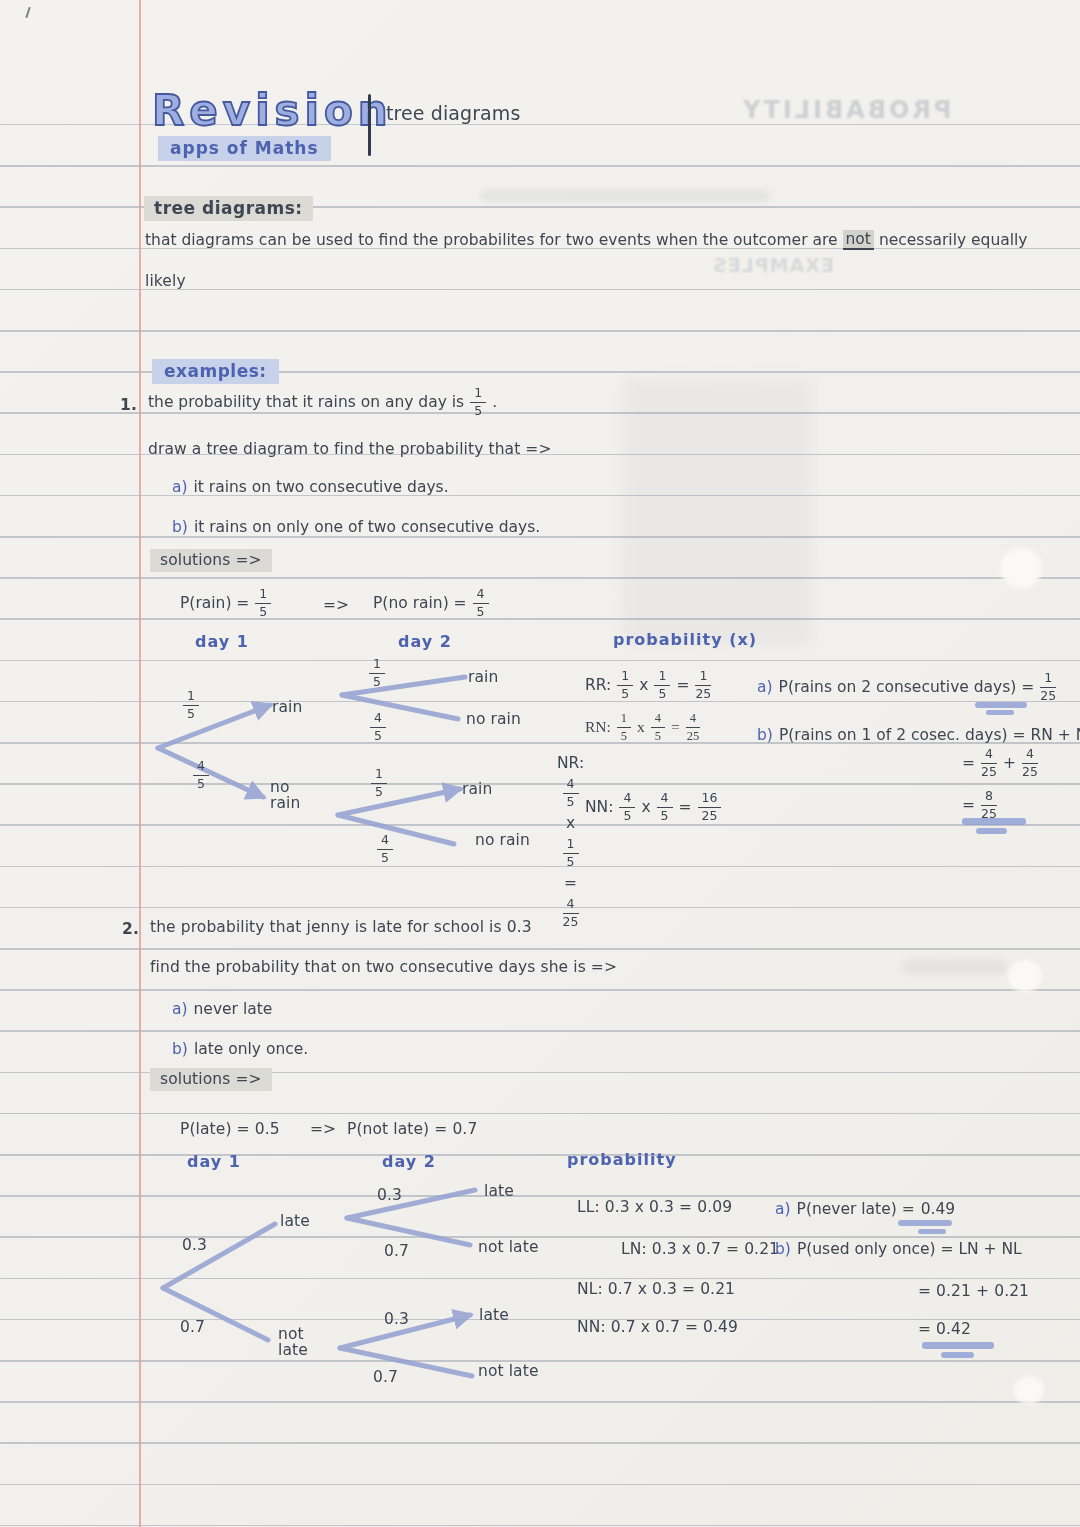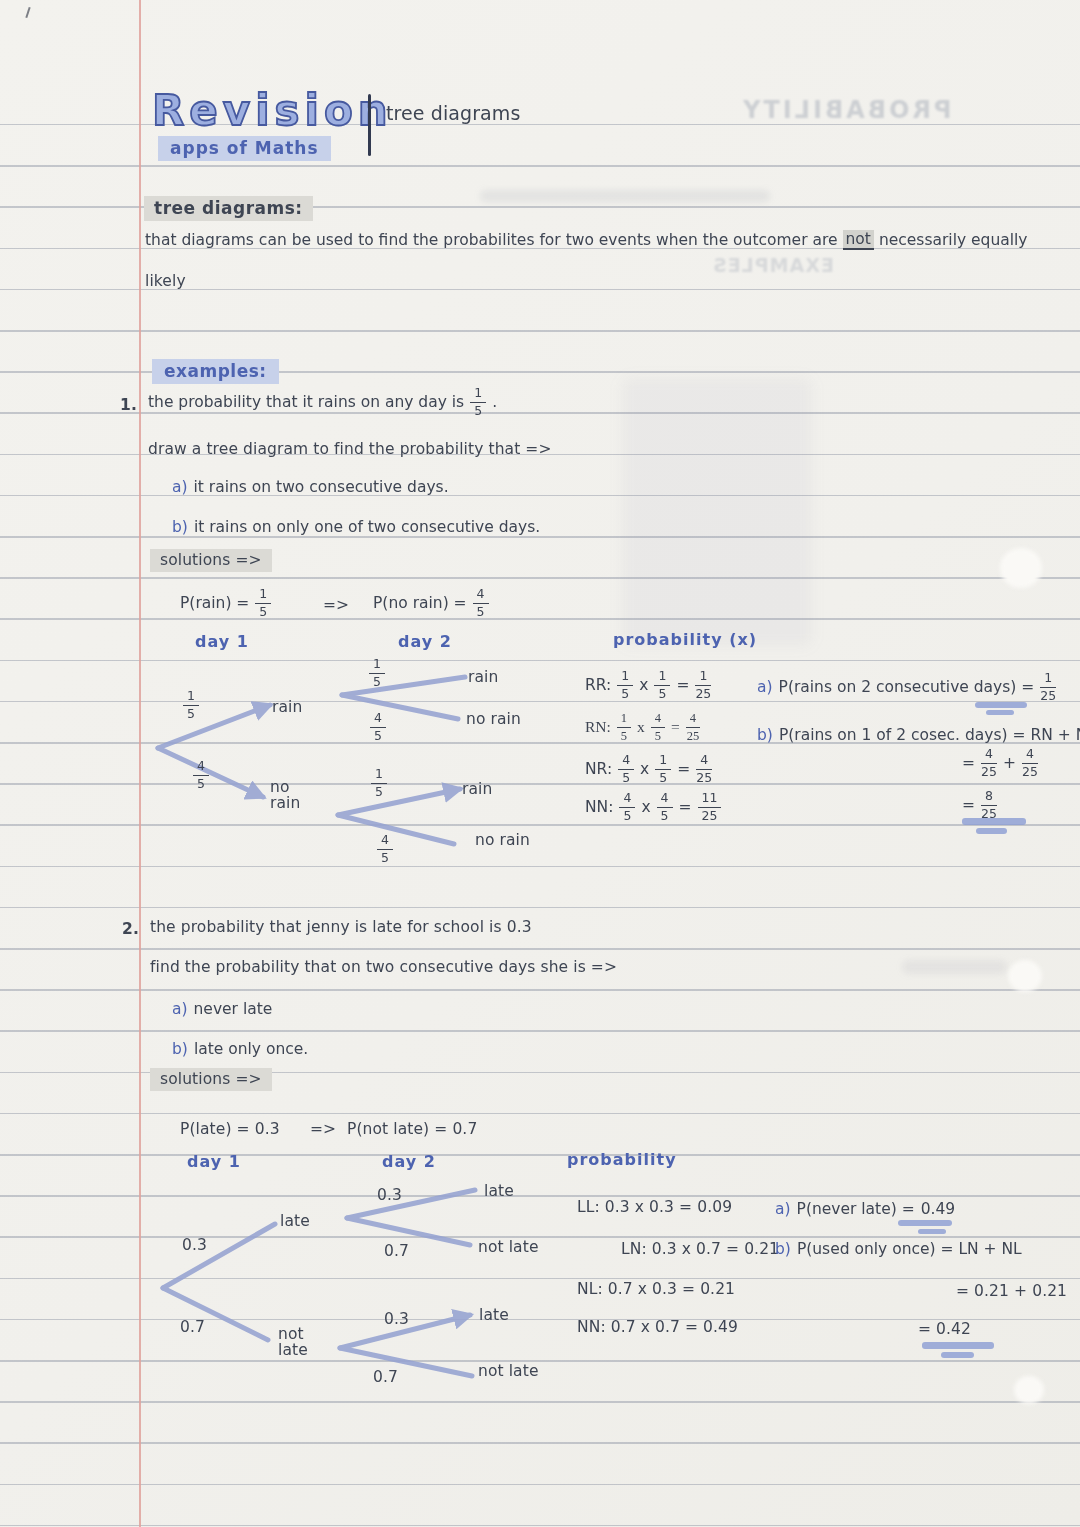--- a/index.html
+++ b/index.html
@@ -183,21 +183,21 @@
     <span class="frac">
         <span class="fn">4</span>
         <span class="fd">5</span>
       </span>
     <span>=</span>
     <span class="frac">
         <span class="fn">4</span>
         <span class="fd">25</span>
       </span>
   </div>
-  <div class="row ink" style="left:585px;top:754px;">
+  <div class="row ink" style="left:557px;top:754px;flex-direction:column;">
     <span>NR:</span>
     <span class="frac">
         <span class="fn">4</span>
         <span class="fd">5</span>
       </span>
     <span>x</span>
     <span class="frac">
         <span class="fn">1</span>
         <span class="fd">5</span>
       </span>
@@ -213,21 +213,21 @@
         <span class="fn">4</span>
         <span class="fd">5</span>
       </span>
     <span>x</span>
     <span class="frac">
         <span class="fn">4</span>
         <span class="fd">5</span>
       </span>
     <span>=</span>
     <span class="frac">
-        <span class="fn">11</span>
+        <span class="fn">16</span>
         <span class="fd">25</span>
       </span>
   </div>
 
   <div class="row" style="left:757px;top:672px;">
     <span class="blue">a)</span>
     <span class="ink">P(rains on 2 consecutive days) =</span>
     <span class="ink frac">
         <span class="fn">1</span>
         <span class="fd">25</span>
@@ -267,21 +267,21 @@
   <div class="row" style="left:172px;top:1000px;">
     <span class="blue">a)</span>
     <span class="ink">never late</span>
   </div>
   <div class="row" style="left:172px;top:1040px;">
     <span class="blue">b)</span>
     <span class="ink">late only once.</span>
   </div>
   <div class="t ink hl-gray" style="left:150px;top:1068px;">solutions =&gt;</div>
 
-  <div class="t ink" style="left:180px;top:1120px;">P(late) = 0.3</div>
+  <div class="t ink" style="left:180px;top:1120px;">P(late) = 0.5</div>
   <div class="t ink" style="left:310px;top:1120px;">=&gt;</div>
   <div class="t ink" style="left:347px;top:1120px;">P(not late) = 0.7</div>
 
   <div class="t colhead" style="left:187px;top:1152px;">day 1</div>
   <div class="t colhead" style="left:382px;top:1152px;">day 2</div>
   <div class="t colhead" style="left:567px;top:1150px;">probability</div>
 
   <svg class="treesvg" style="left:150px;top:1180px;" width="340" height="210" viewBox="0 0 340 210">
     <defs>
       <marker id="ar2" viewBox="0 0 10 10" refX="8" refY="5" markerWidth="4.2" markerHeight="4.2" orient="auto-start-reverse">
@@ -323,17 +323,17 @@
     <span class="blue">a)</span>
     <span class="ink">P(never late) =</span>
     <span class="ink">0.49</span>
   </div>
   <div class="ub" style="left:898px;top:1220px;width:54px;height:6px;"></div>
   <div class="ub" style="left:918px;top:1229px;width:28px;height:5px;"></div>
   <div class="row" style="left:775px;top:1240px;">
     <span class="blue">b)</span>
     <span class="ink">P(used only once) = LN + NL</span>
   </div>
-  <div class="t ink" style="left:918px;top:1282px;margin-left:38px;">= 0.21 + 0.21</div>
+  <div class="t ink" style="left:918px;top:1282px;">= 0.21 + 0.21</div>
   <div class="t ink" style="left:918px;top:1320px;">= 0.42</div>
   <div class="ub" style="left:922px;top:1342px;width:72px;height:7px;"></div>
   <div class="ub" style="left:941px;top:1352px;width:33px;height:6px;"></div>
 </div>
 
 </body></html>

